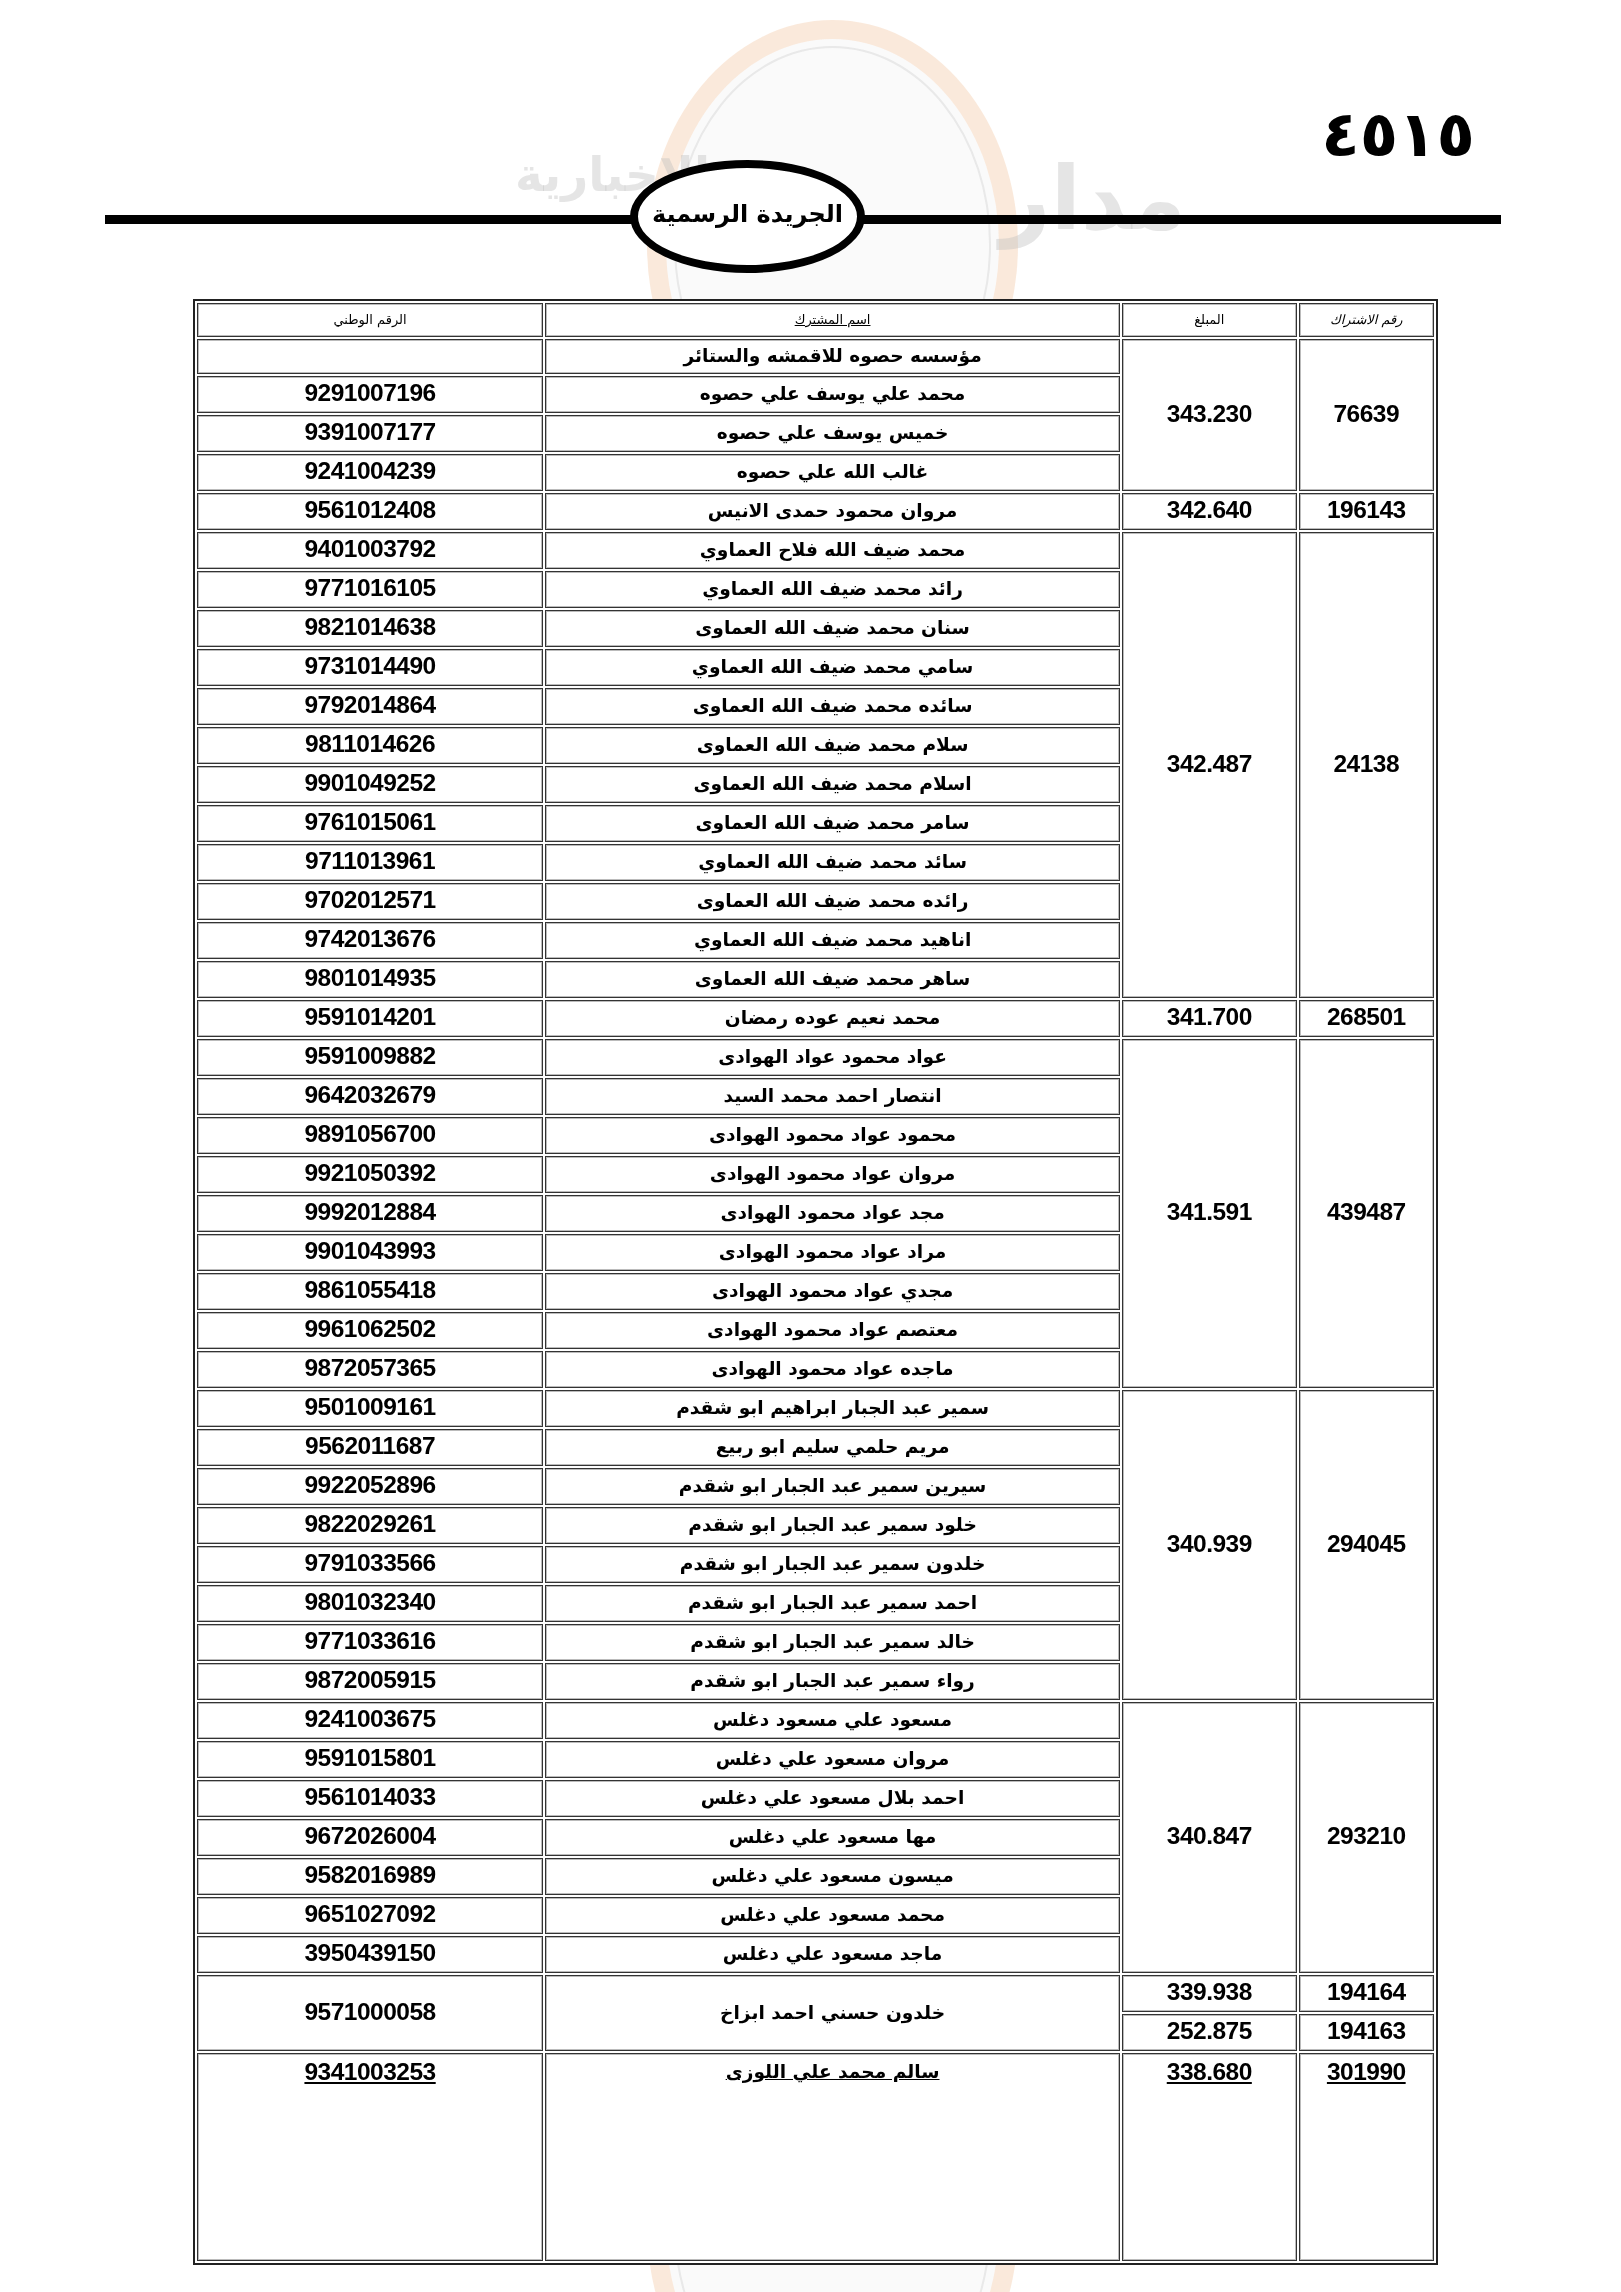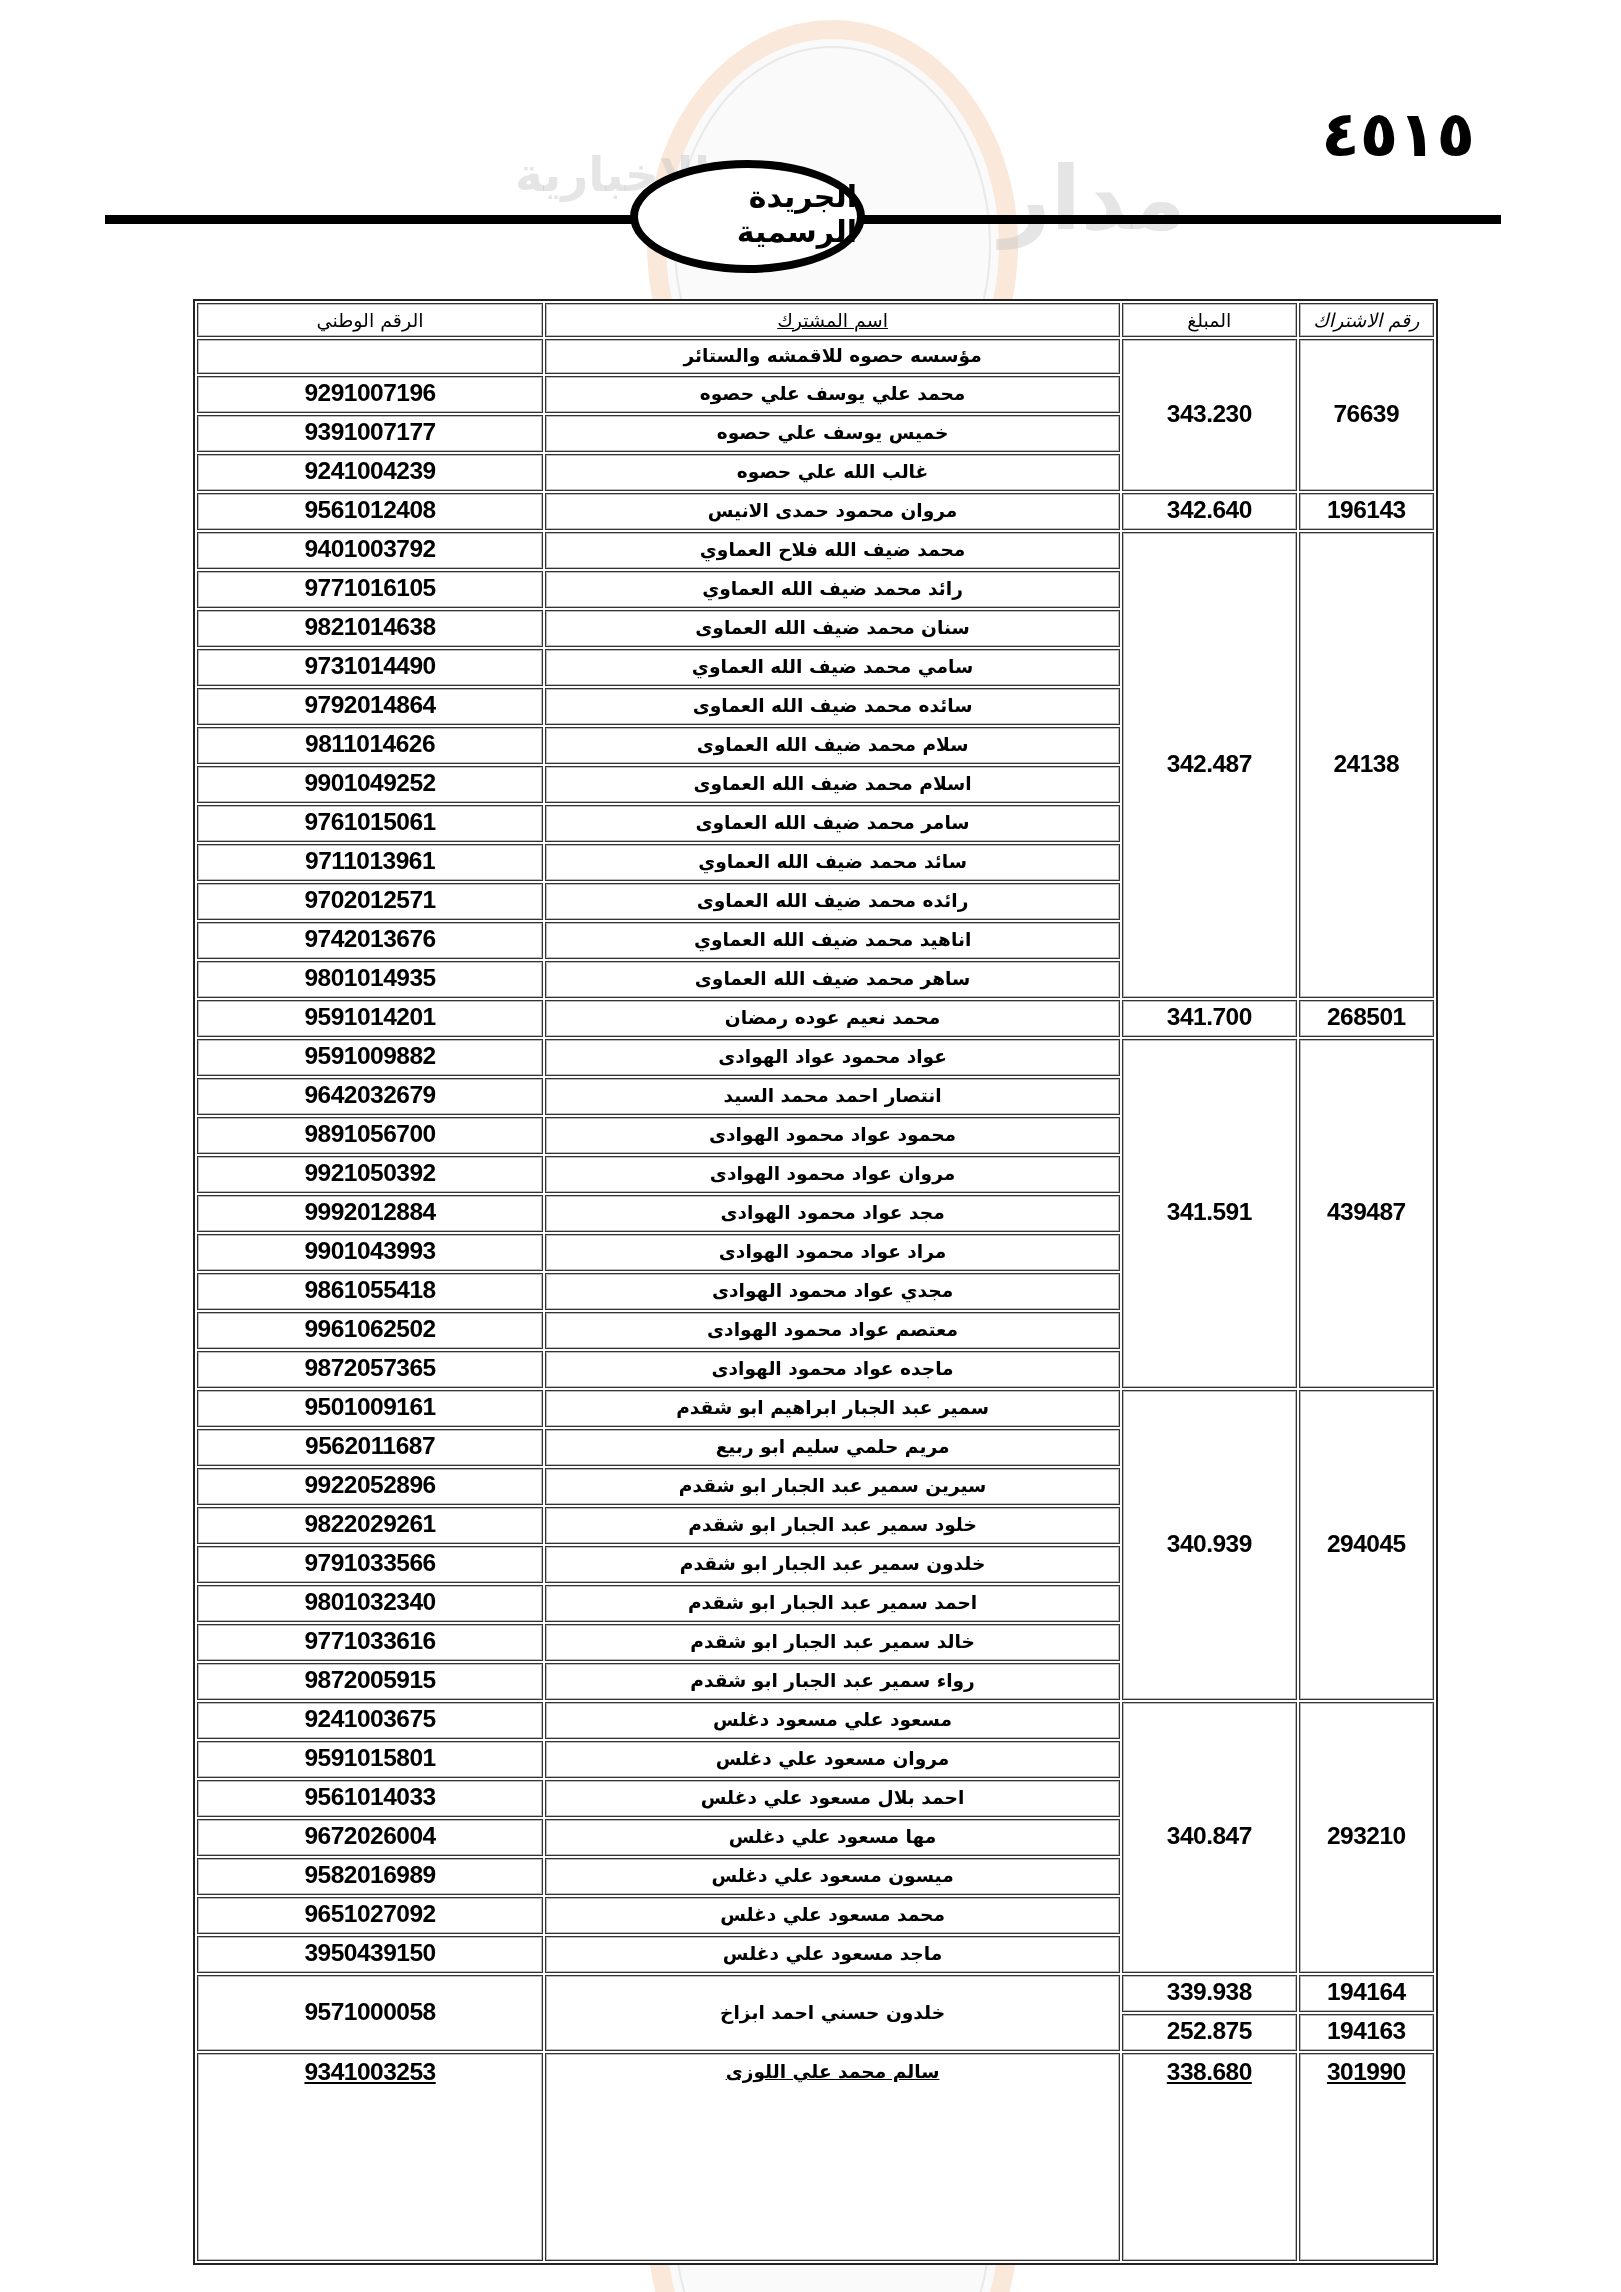--- a/index.html
+++ b/index.html
@@ -34,38 +34,38 @@
   .rule {
     position:absolute; left:105px; right:120px; top:215px; height:8.8px;
     background:#000;
   }
   .oval {
     position:absolute; left:630px; top:160px; width:235px; height:113px;
     border:8.8px solid #000; border-radius:50%; background:#fff;
     box-sizing:border-box; display:flex; align-items:center; justify-content:center;
   }
   .oval span {
-    font-size:30px; font-weight:bold; direction:rtl;
+    font-size:24px; font-weight:bold; direction:rtl;
     font-family:"DejaVu Sans", sans-serif; margin-top:-5.9px;
   }
 
   
   .tbl {
     position:absolute; left:193px; top:299px; width:1245px;
     border-collapse:separate; border-spacing:2px;
     border:2.9px double #222; background:#fff;
     direction:rtl;
   }
   .tbl td, .tbl th {
     border:1px solid #333; box-shadow: inset 0 0 0 1px #bbb;
     padding:0; text-align:center; vertical-align:middle;
     height:32px; line-height:32px;
   }
   .tbl th {
-    font-weight:normal; font-size:19px;
+    font-weight:normal; font-size:13px;
     font-family:"DejaVu Sans", sans-serif;
     margin-left:39px;
   }
   .c-sub { width:133px;font-style:italic; }
   .c-amt { width:172px; }
   .c-name { width:571px;text-decoration:underline; }
   .c-nid { width:343px; }
   .num {
     font-family:"Liberation Sans Narrow","Liberation Sans", sans-serif;
     font-weight:bold; font-size:24.5px; letter-spacing:-0.5px;

